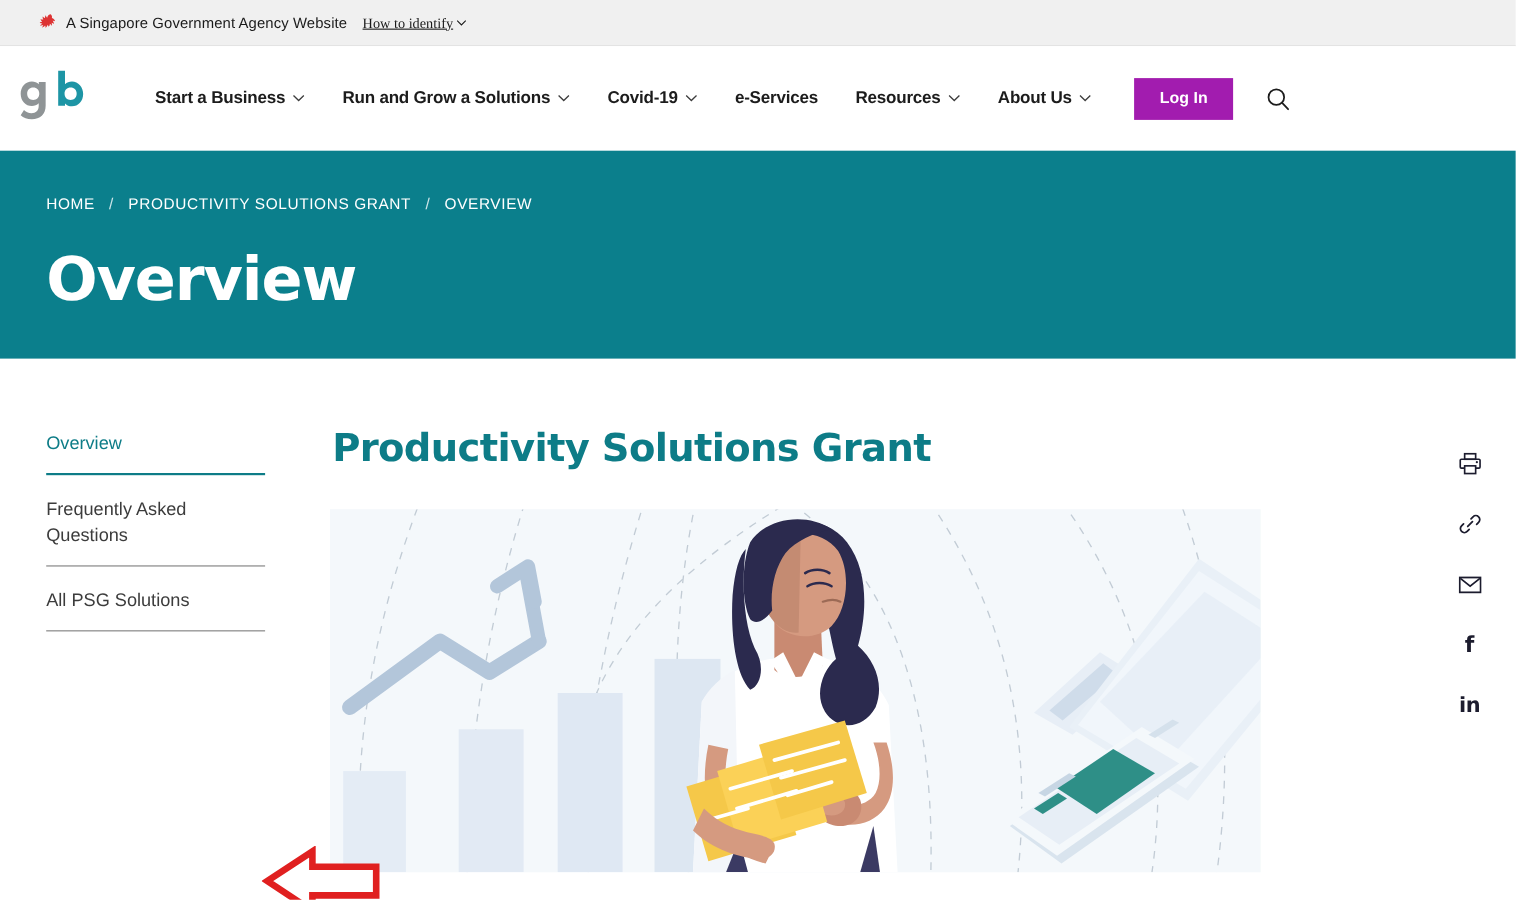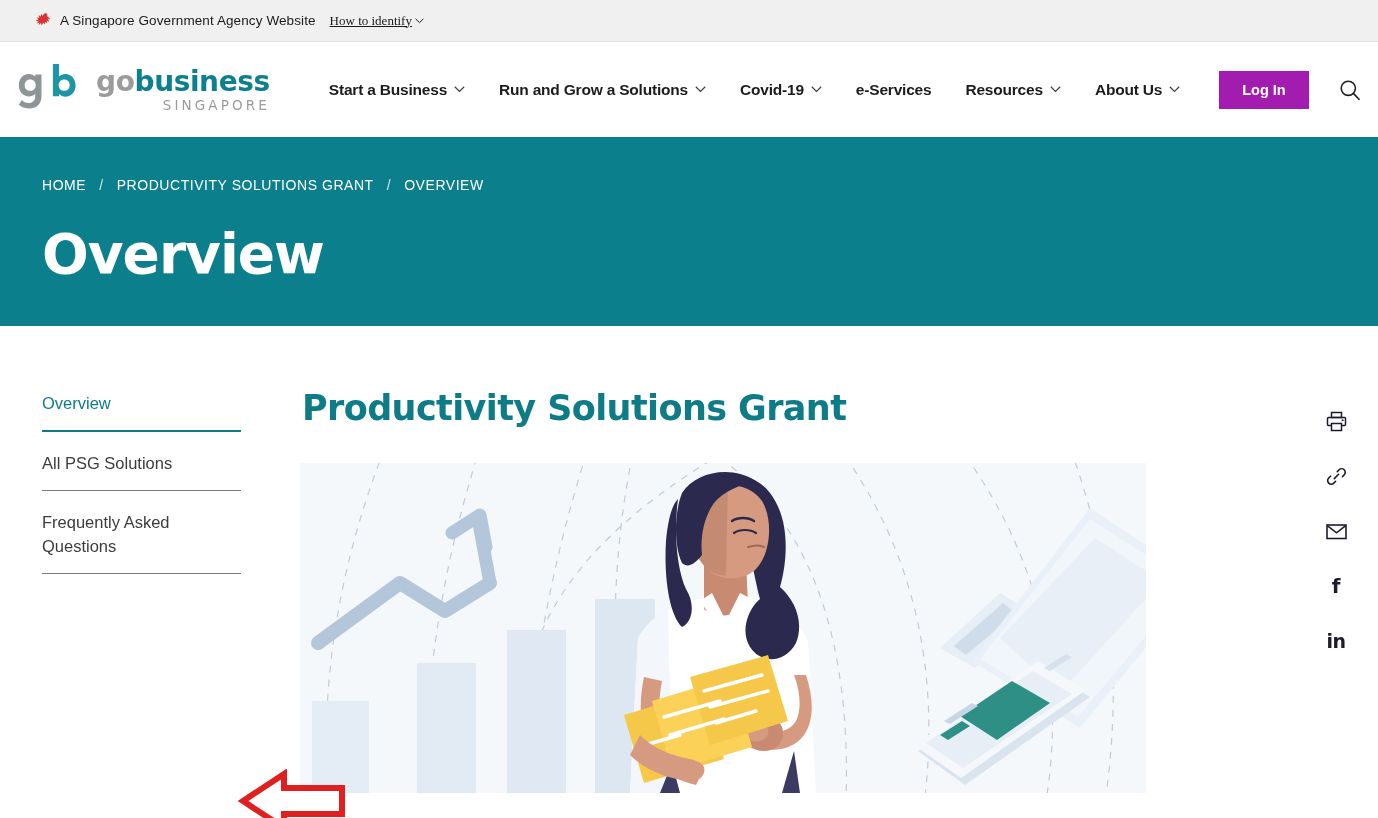--- a/index.html
+++ b/index.html
@@ -168,26 +168,20 @@
         <path d="M.6.8 4.5 4.6 8.4.8" fill="none" stroke="#1a1a1a" stroke-width="1"></path>
       </svg></span>
 </div>
 
 <header class="site-header">
   <div class="logo">
     <svg class="logo-mark" viewBox="0 0 64 52">
       <path d="M23.5 10.5h-6.2v2.1c-1.6-1.7-3.8-2.6-6.3-2.6C5.2 10 .8 14.8.8 21.2S5.2 32.4 11 32.4c2.4 0 4.6-.9 6.2-2.5v2.3c0 4.3-2.5 6.8-6.6 6.8-2.8 0-5.2-1.1-6.8-2.9l-3 4.7c2.5 2.3 6 3.6 10.1 3.6 7.6 0 12.6-4.3 12.6-12.2V10.5zM12.2 26.8c-3.3 0-5.5-2.3-5.5-5.6s2.2-5.6 5.5-5.6 5.5 2.3 5.5 5.6-2.2 5.6-5.5 5.6z" fill="#8f9496"></path>
       <path d="M47.4 10c-2.5 0-4.7.9-6.3 2.6V0h-6.2v32.2h6.2v-2.1c1.6 1.7 3.8 2.6 6.3 2.6 5.8 0 10.2-4.8 10.2-11.2S53.2 10 47.4 10zm-1.2 16.8c-3.3 0-5.5-2.3-5.5-5.6s2.2-5.6 5.5-5.6 5.5 2.3 5.5 5.6-2.2 5.6-5.5 5.6z" fill="#1d95a5"></path>
     </svg>
-    <div class="logo-words">
-      <div class="logo-w1">
-        <span class="logo-go">go</span><span class="logo-business">business</span>
-      </div>
-      <div class="logo-w2">SINGAPORE</div>
-    </div>
   </div>
 
   <nav class="main-nav">
     <div class="nav-item">
       <span>Start a Business</span>
       <svg class="chev" viewBox="0 0 11 7">
           <path d="M.8.8 5.5 5.4 10.2.8" fill="none" stroke="#1c1c1c" stroke-width="1.2"></path>
         </svg>
     </div>
     <div class="nav-item">
@@ -237,22 +231,22 @@
     <span class="crumb-sep">/</span>
     <span class="crumb">OVERVIEW</span>
   </div>
   <h1 class="hero-title">Overview</h1>
 </section>
 
 <div class="content">
 
   <aside class="sidebar">
     <div class="side-link active">Overview</div>
+    <div class="side-link">Frequently Asked Questions</div>
     <div class="side-link">All PSG Solutions</div>
-    <div class="side-link">Frequently Asked Questions</div>
   </aside>
 
   <main class="main-col">
     <h2 class="page-heading">Productivity Solutions Grant</h2>
 
     <div class="hero-figure">
       <svg width="846" height="330" viewBox="0 0 846 330">
         <rect width="846" height="330" fill="#f4f8fb"></rect>
 
         <g fill="none" stroke="#b9c4ce" stroke-width="1.2" stroke-dasharray="7 7" opacity=".85">

